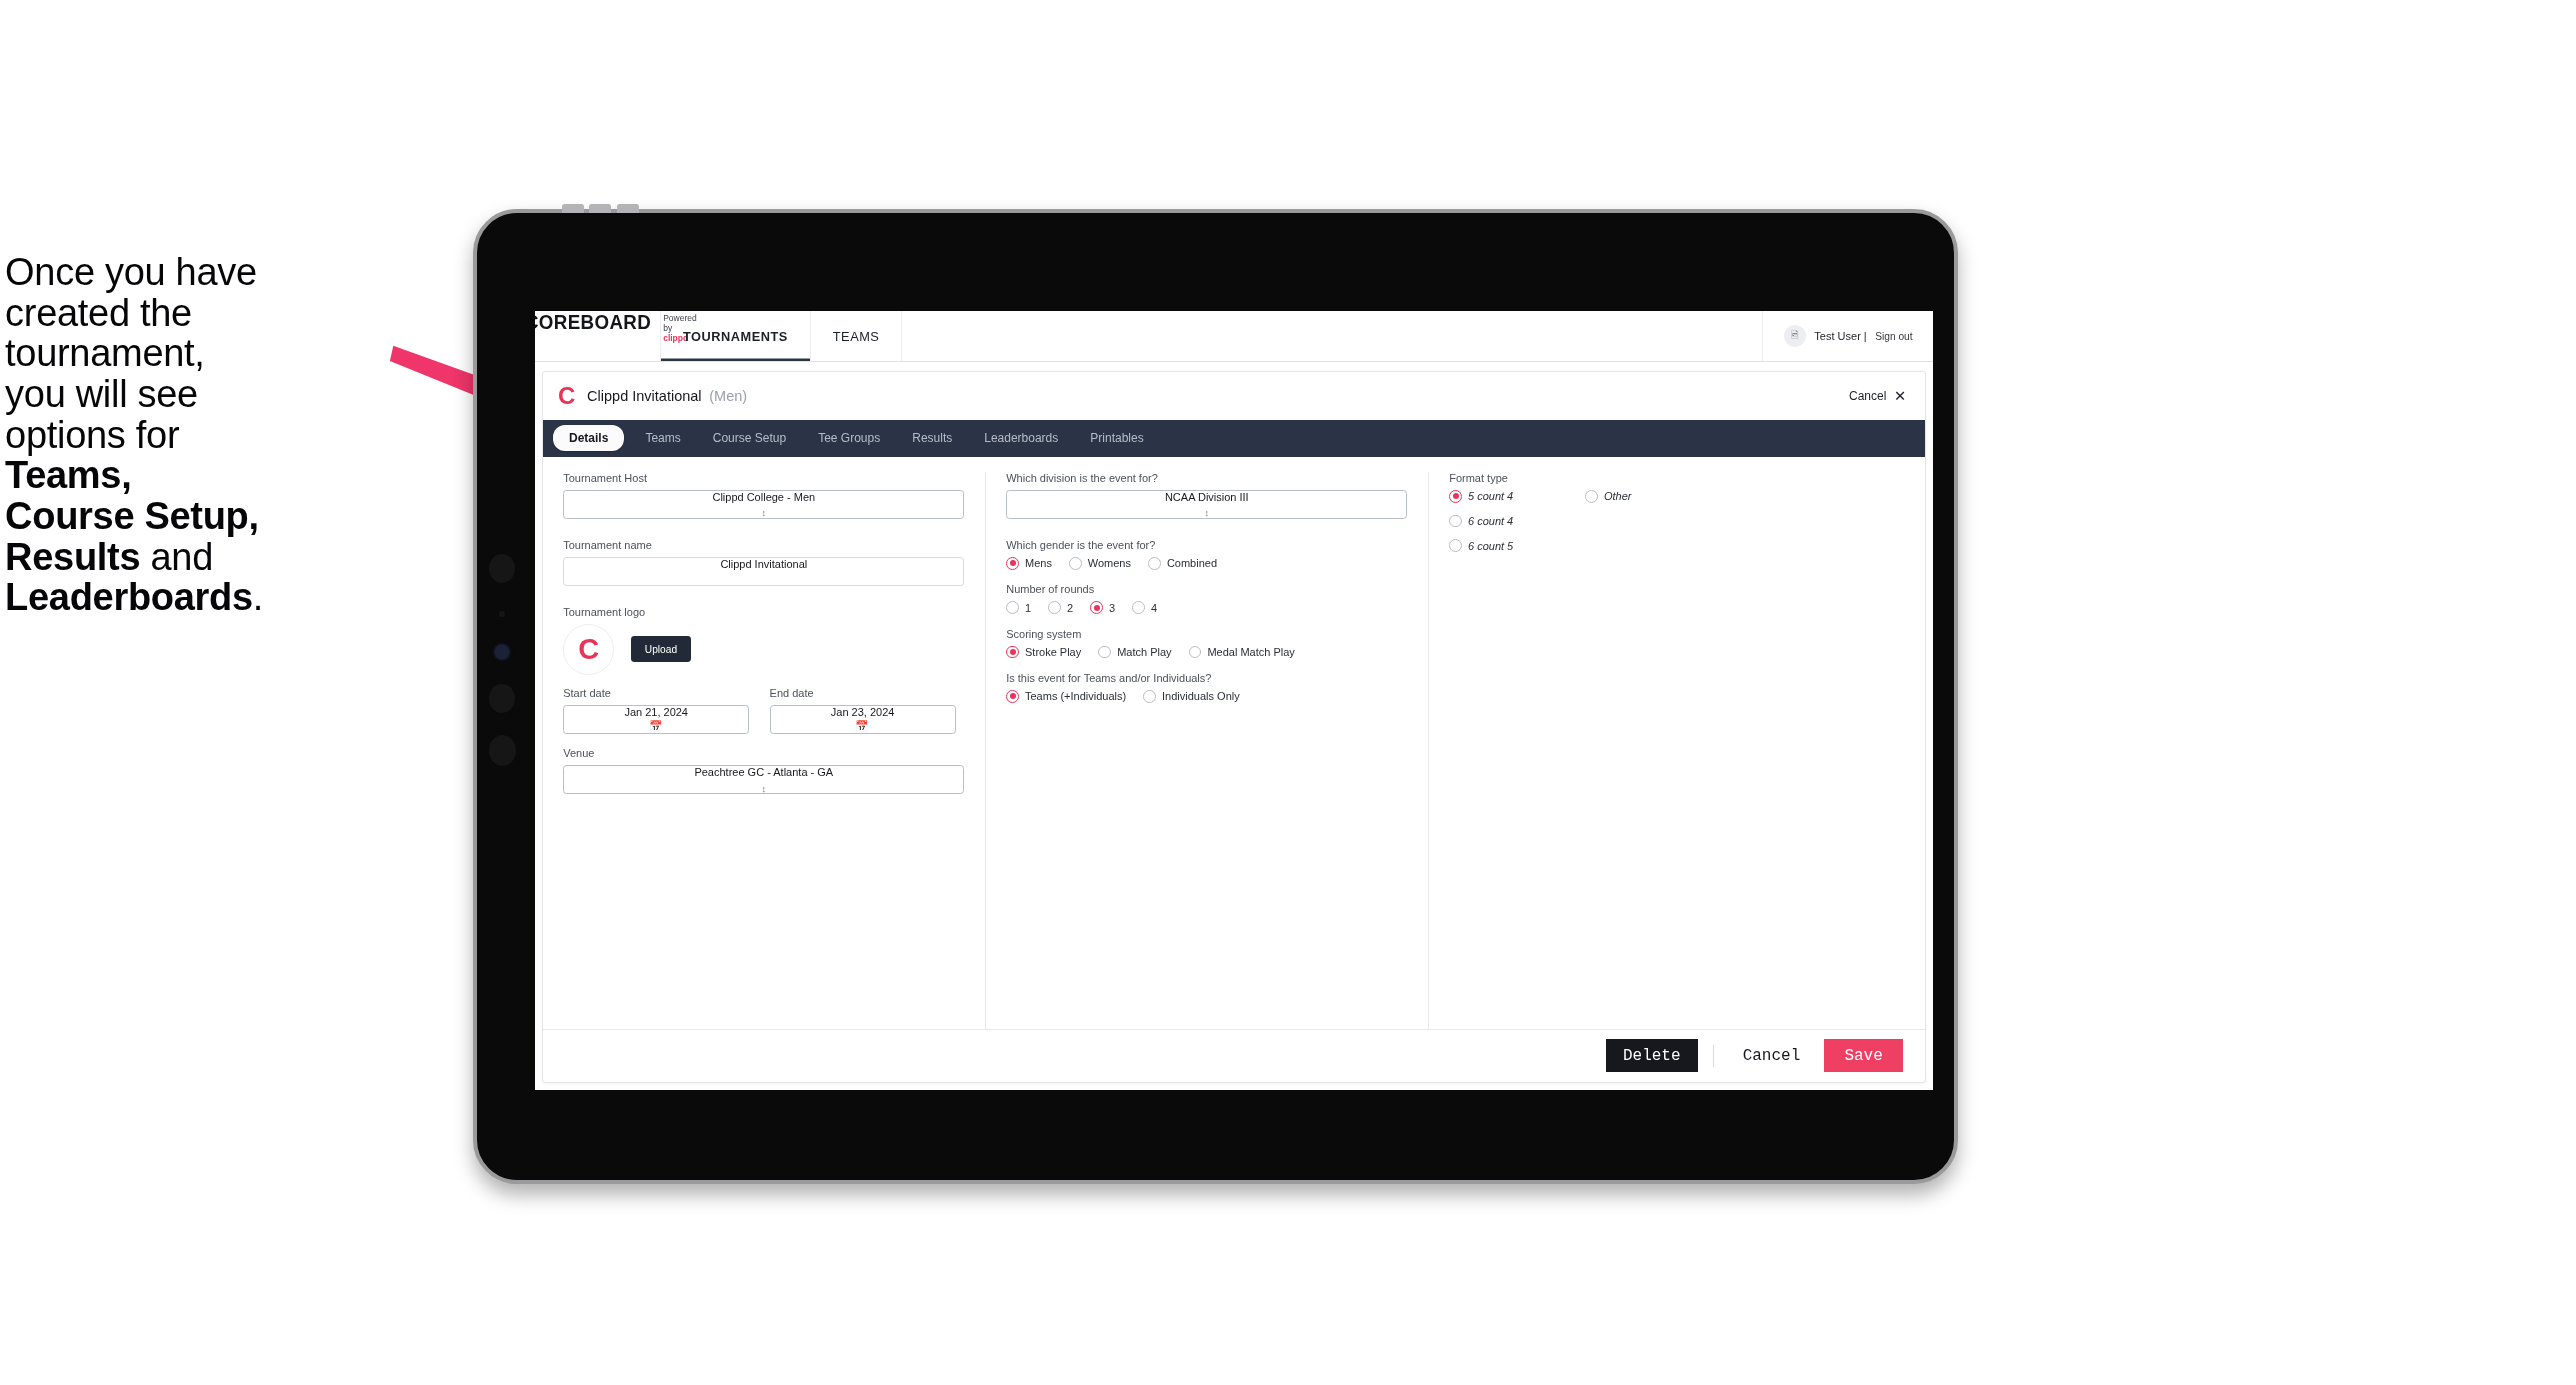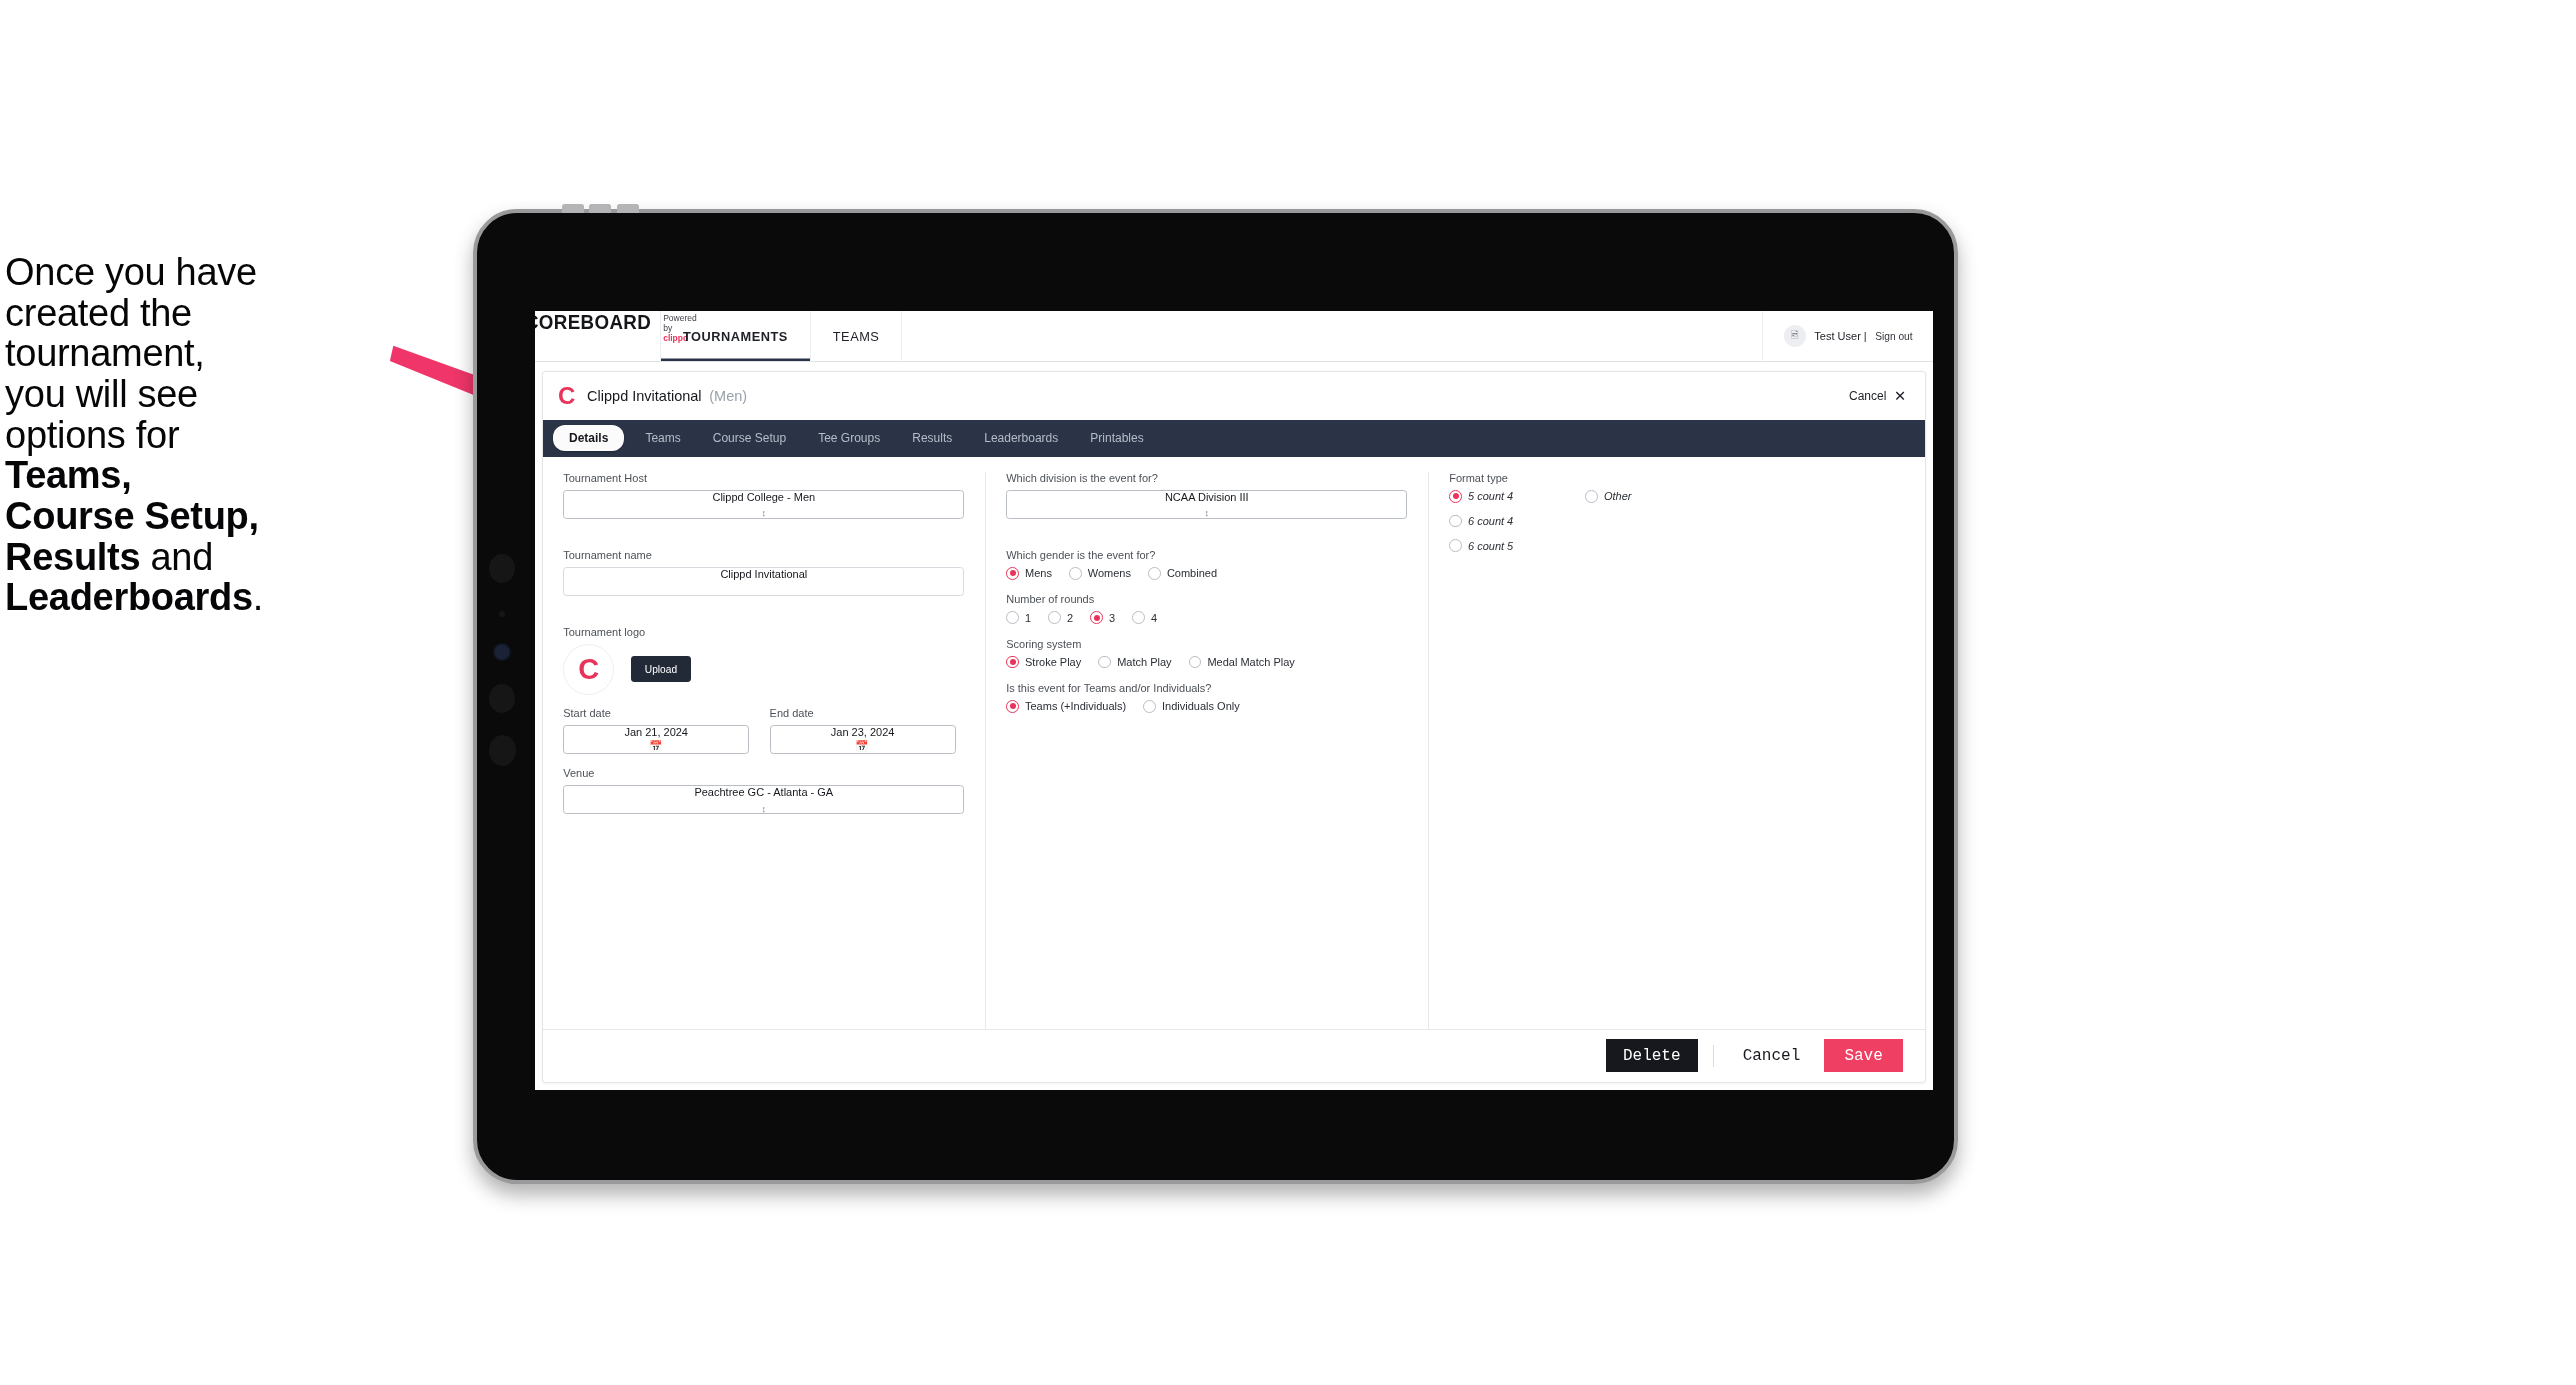--- a/index.html
+++ b/index.html
@@ -141,21 +141,21 @@
   .flabel { font-size:11px; color:#4c5158; margin-bottom:6px; }
   .fbox {
     height:29px; border:0.9px solid #b9bdc4; border-radius:3.4px;
     display:flex; align-items:center; padding:0 10.2px;
     font-size:11px; color:#16181d; background:#fff; cursor:text;flex-direction:column;
   }
   .fbox.sel { justify-content:space-between; cursor:pointer; }
   .fbox.light { border-color:#d6d9de; }
   .fbox .ph { color:#adb2ba; }
   .caret { font-size:9.4px; color:#6f747c; line-height:1; }
-  .fgroup { margin-bottom:30px; }
+  .fgroup { margin-bottom:20px; }
 
   #logoRow { display:flex; align-items:center; gap:17px; margin:5.1px 0 12px 0; }
   #logoCircle {
     width:51px; height:51px; border-radius:50%; border:0.9px solid #eceef1;
     display:flex; align-items:center; justify-content:center;
     font-size:29px; font-weight:bold; color:#e8345a;
   }
   #uploadBtn {
     background:#222a38; color:#fff; font-size:10.2px;
     padding:7.7px 13.6px; border-radius:3.4px; cursor:pointer;

